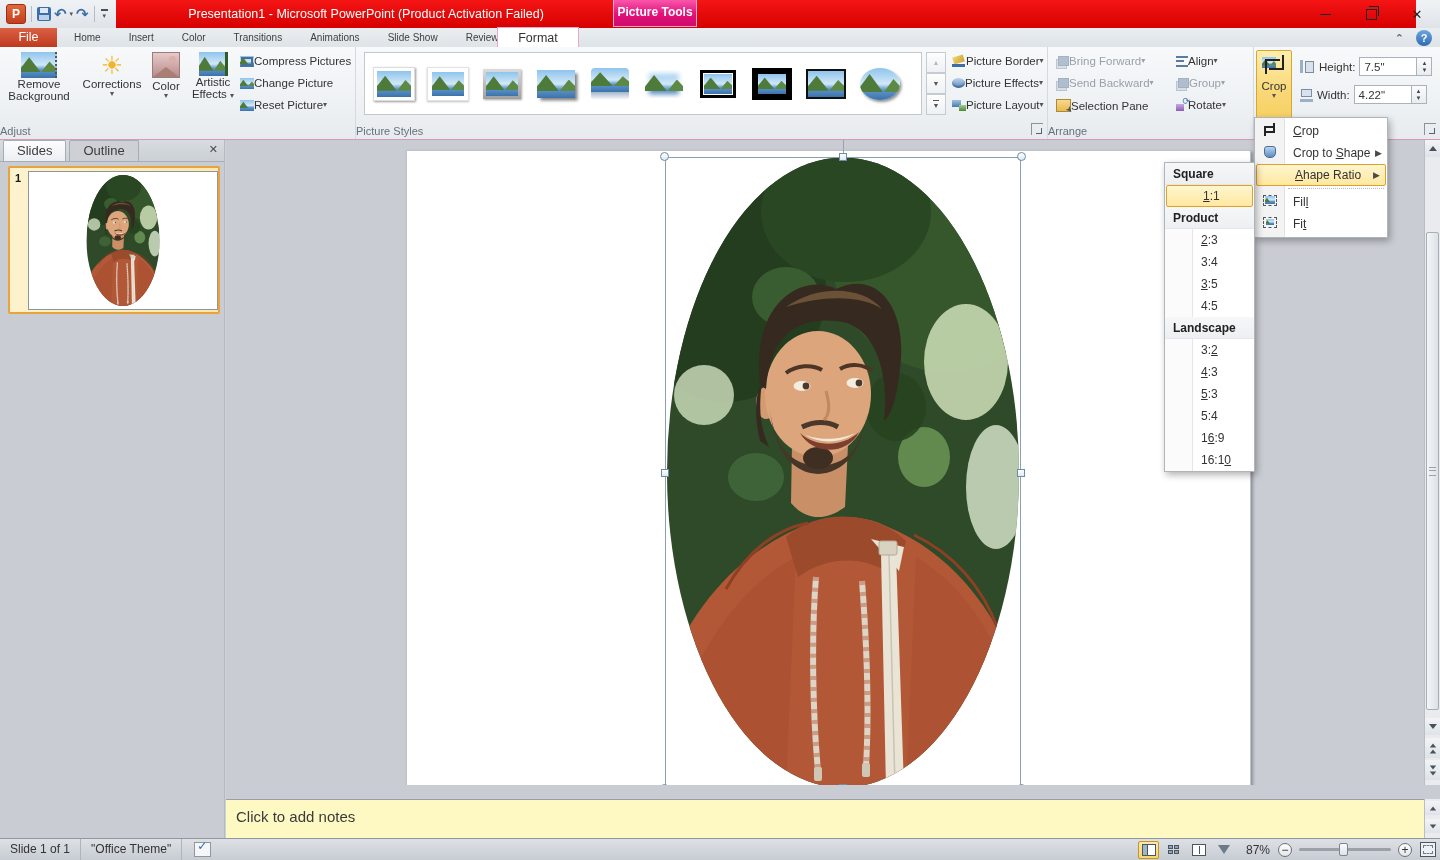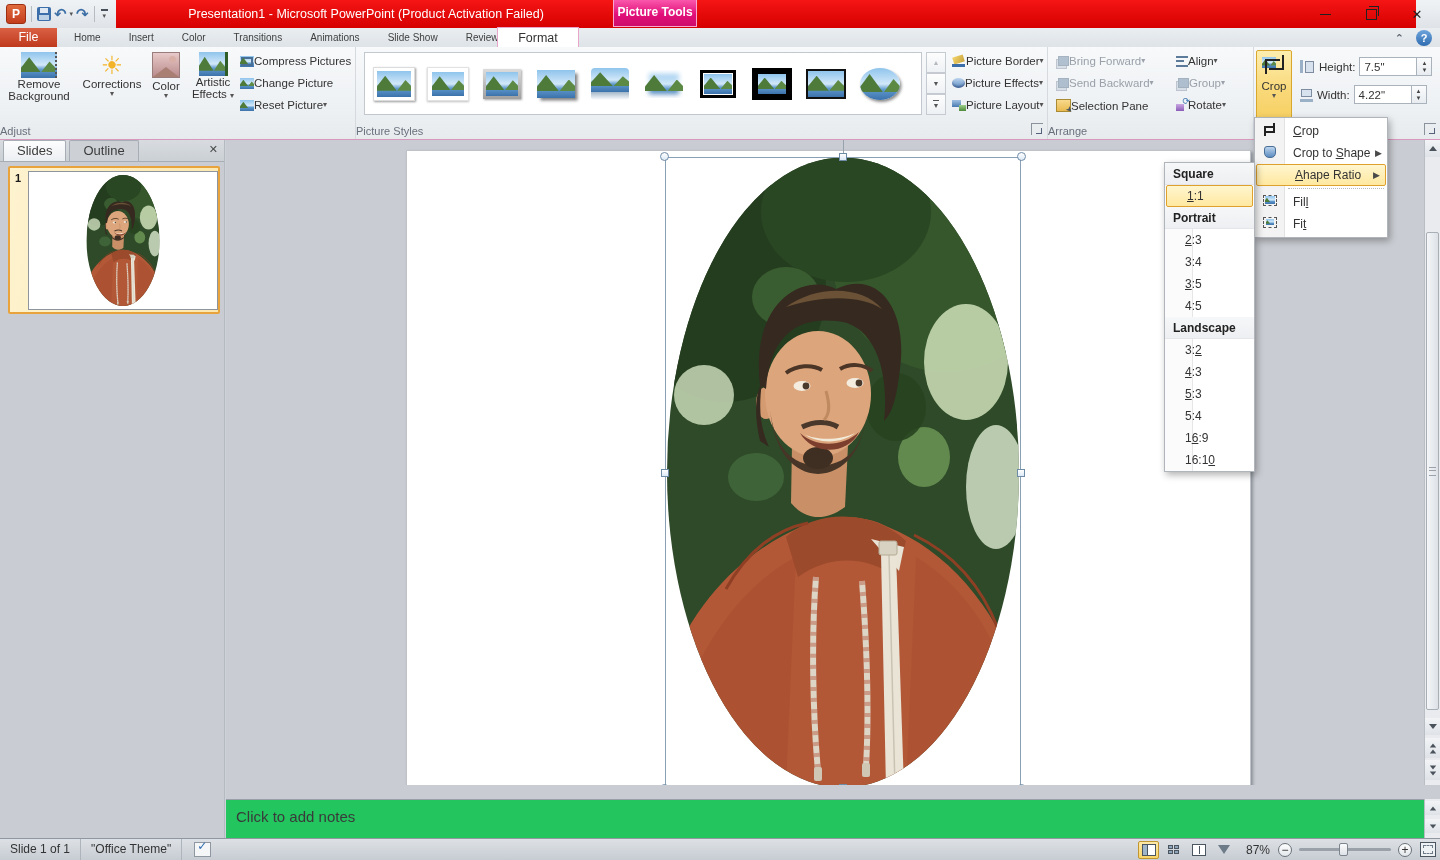--- a/index.html
+++ b/index.html
@@ -113,21 +113,21 @@
   .key{text-decoration:underline;}
   .crop-mini{width:13px;height:13px;position:relative;display:inline-block;}
   .crop-mini::before{content:"";position:absolute;right:1px;top:0;width:8px;height:8px;border-right:2px solid #222;border-bottom:2px solid #222;}
   .crop-mini::after{content:"";position:absolute;left:1px;bottom:0;width:8px;height:8px;border-left:2px solid #222;border-top:2px solid #222;}
   .shape-mini{width:12px;height:12px;background:linear-gradient(#bcd4ee,#5c8cc0);border-radius:3px 3px 5px 5px;display:inline-block;border:1px solid #4a6f96;box-sizing:border-box;}
   .fillfit-mini{width:14px;height:11px;display:inline-block;position:relative;}
   .fillfit-mini::after{content:"";position:absolute;inset:0;border:1px dashed #555;}
   .aspect-menu{left:1164px;top:162px;width:89px;padding:0;}
   .aspect-menu .igutter{position:absolute;left:0;top:0;bottom:0;width:27px;border-right:1px solid #e6e6e6;background:#fbfbfb;}
   .ahead{position:relative;height:22px;line-height:22px;font-size:12px;font-weight:bold;color:#222;background:linear-gradient(#f6f7f8,#edeff2);padding-left:8px;border-bottom:1px solid #e4e6e9;box-sizing:border-box;}
-  .aitem{position:relative;height:22px;line-height:22px;font-size:12px;color:#333;padding-left:20px;box-sizing:border-box;}
+  .aitem{position:relative;height:22px;line-height:22px;font-size:12px;color:#333;padding-left:36px;box-sizing:border-box;}
   .aitem.hl{border:1px solid #e0a12c;border-radius:2px;background:linear-gradient(#fff6cf,#ffe8a0);margin:0 1px;line-height:20px;}
   
   .slidespanel{position:absolute;left:0;top:140px;width:225px;bottom:22px;background:#c9ccd2;border-right:1px solid #b4bac1;box-sizing:border-box;}
   .panel-tabs{height:21px;display:flex;align-items:flex-end;background:linear-gradient(#d8dce0,#cbd0d5);border-bottom:1px solid #a7adb5;position:relative;}
   .ptab{height:20px;line-height:20px;padding:0 13px;font-size:13px;color:#3c3c3c;border:1px solid #a7adb5;border-bottom:none;border-radius:2px 2px 0 0;margin-left:3px;background:#cdd1d6;}
   .ptab.active{background:linear-gradient(#fdfdfe,#eceff2);font-weight:normal;}
   .panel-close{position:absolute;right:6px;top:3px;font-size:11px;color:#4a4a4a;}
   .thumbsel{position:absolute;left:8px;top:26px;width:212px;height:148px;border:2px solid #e8a33d;border-radius:2px;background:linear-gradient(100deg,#fdf3cf,#fbe7ae);box-sizing:border-box;}
   .thumb-num{position:absolute;left:5px;top:4px;font-size:11px;font-weight:bold;color:#1a1a1a;}
   .thumb-slide{position:absolute;left:18px;top:3px;width:188px;height:137px;background:#fff;border:1px solid #8f959d;display:flex;align-items:center;justify-content:center;}
@@ -147,21 +147,21 @@
   .tri{width:0;height:0;border-left:4px solid transparent;border-right:4px solid transparent;}
   .tri.up{border-bottom:5px solid #4a525c;}
   .tri.dn{border-top:5px solid #4a525c;}
   .sc-thumb{position:absolute;left:1px;top:92px;width:13px;height:478px;background:linear-gradient(90deg,#f4f6f8,#dde1e6);border:1px solid #a8aeb6;border-radius:2px;box-sizing:border-box;}
   .grip{position:absolute;left:2px;right:2px;top:50%;height:7px;margin-top:-4px;border-top:1px solid #9aa1a9;border-bottom:1px solid #9aa1a9;}
   .grip::after{content:"";position:absolute;left:0;right:0;top:2px;height:1px;background:#9aa1a9;}
   .dbl{display:flex;flex-direction:column;gap:1px;align-items:center;}
   .dbl .tri{transform:scale(.8);}
   
   .h-splitter{position:absolute;left:226px;right:16px;top:785px;height:14px;background:#c9ccd2;}
-  .notes{position:absolute;left:226px;right:16px;top:799px;height:39px;background:#22c55e;border-top:1px solid #989fa8;box-sizing:border-box;}
+  .notes{position:absolute;left:226px;right:16px;top:799px;height:39px;background:#fef9c3;border-top:1px solid #989fa8;box-sizing:border-box;}
   .notes-text{position:absolute;left:10px;top:8px;font-size:15px;color:#3a3a3a;}
   .notes-scroll{position:absolute;right:0;top:799px;width:16px;height:39px;background:#e9ebee;border-left:1px solid #b9bec5;box-sizing:border-box;}
   
   .statusbar{position:absolute;left:0;bottom:0;right:0;height:22px;background:linear-gradient(#dde1e5,#c7ccd3);border-top:1px solid #8f97a1;font-size:12px;color:#333;box-sizing:border-box;}
   .sb-left{position:absolute;left:0;top:0;height:21px;display:flex;align-items:center;}
   .sb-seg{padding:0 10px;height:21px;line-height:21px;border-right:1px solid #aeb4bc;}
   .spell-icon{width:15px;height:13px;background:#f4f6f8;border:1px solid #8f97a1;margin:0 12px;position:relative;}
   .spell-icon::after{content:"✓";position:absolute;left:2px;top:-4px;color:#2f6cb0;font-size:12px;font-weight:bold;}
   .sb-right{position:absolute;right:4px;top:0;height:21px;display:flex;align-items:center;gap:4px;}
   .view-btn{width:21px;height:18px;display:flex;align-items:center;justify-content:center;border-radius:2px;}
@@ -671,21 +671,21 @@
               <i></i>
             </span></span></span>
       <span><span>Fi</span><span class="key">t</span><span></span></span>
     </div>
   </div>
 
   <div class="menu aspect-menu">
     <div class="igutter"></div>
     <div class="ahead">Square</div>
     <div class="aitem hl"><span><span></span><span class="key">1</span><span>:1</span></span></div>
-    <div class="ahead">Portrait</div>
+    <div class="ahead">Product</div>
     <div class="aitem"><span><span></span><span class="key">2</span><span>:3</span></span></div>
     <div class="aitem"><span><span></span><span class="key"></span><span>3:4</span></span></div>
     <div class="aitem"><span><span></span><span class="key">3</span><span>:5</span></span></div>
     <div class="aitem"><span><span></span><span class="key"></span><span>4:5</span></span></div>
     <div class="ahead">Landscape</div>
     <div class="aitem"><span><span>3:</span><span class="key">2</span><span></span></span></div>
     <div class="aitem"><span><span></span><span class="key">4</span><span>:3</span></span></div>
     <div class="aitem"><span><span></span><span class="key">5</span><span>:3</span></span></div>
     <div class="aitem"><span><span></span><span class="key"></span><span>5:4</span></span></div>
     <div class="aitem"><span><span>1</span><span class="key">6</span><span>:9</span></span></div>

